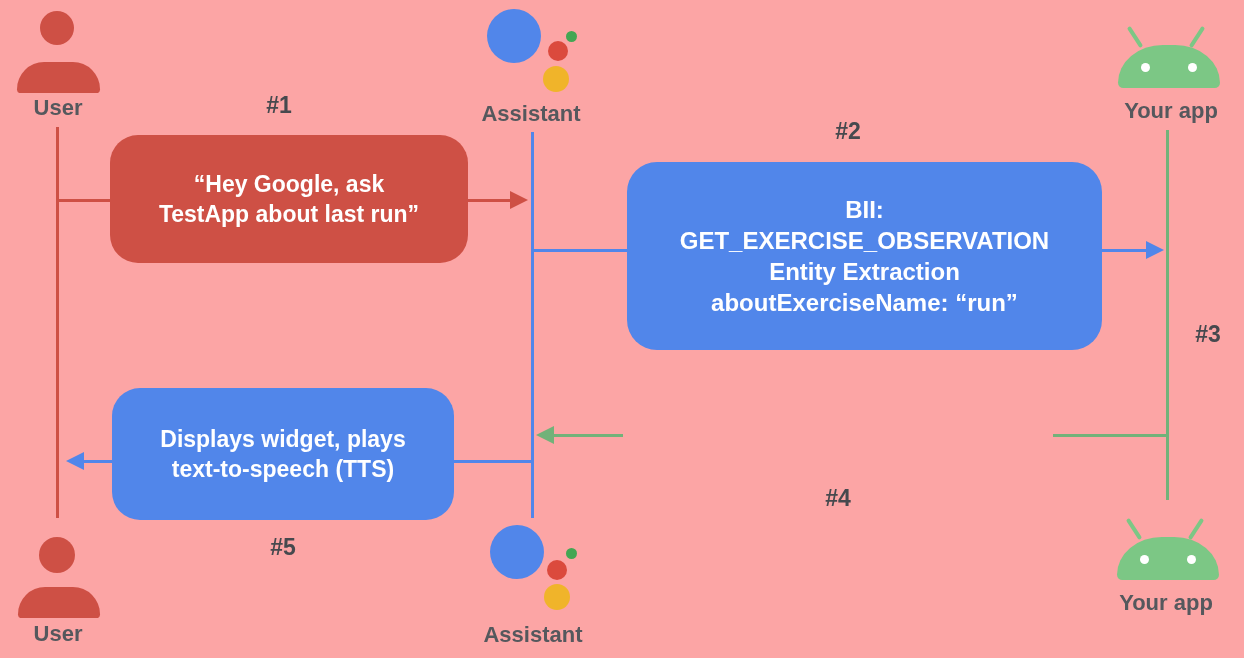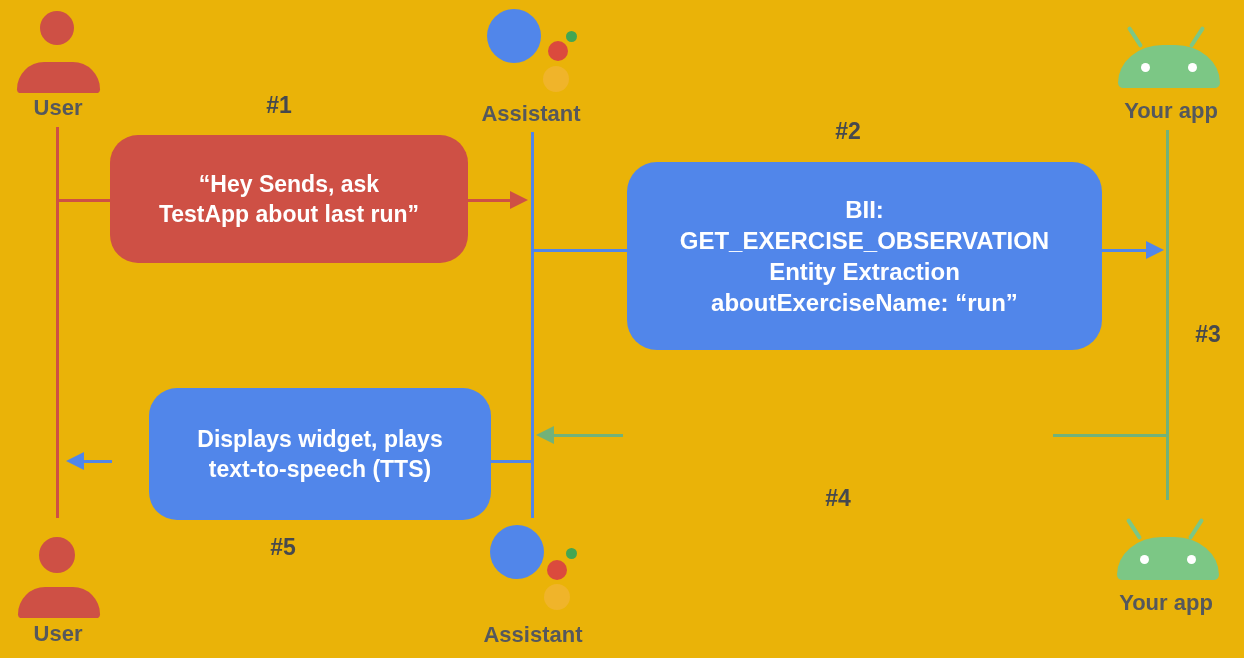--- a/index.html
+++ b/index.html
@@ -1,17 +1,17 @@
 <!DOCTYPE html>
 <html><head>
 <meta charset="utf-8">
 <style>
   html,body{margin:0;padding:0;background:#ffffff;}
   .stage{
-    position:relative;width:1244px;height:658px;background:#eab308;overflow:hidden;
+    position:relative;width:1244px;height:658px;background:#fca5a5;overflow:hidden;
     font-family:"Liberation Sans",sans-serif;
   }
   .circle{position:absolute;border-radius:50%;}
   .line-v{position:absolute;width:3px;}
   .line-h{position:absolute;height:3px;}
   .box{
     position:absolute;display:flex;align-items:center;justify-content:center;
     color:#ffffff;font-weight:bold;text-align:center;white-space:pre-line;
   }
   .arrow{position:absolute;width:0;height:0;}
@@ -56,21 +56,21 @@
     <div class="droid-eye" style="left:1188px;top:63px;"></div>
   </div>
   <div class="actor-label" style="left:1171px;top:111px;">Your app</div>
 
   <div class="line-v" style="left:56px;top:127px;height:391px;background:#ce5045;"></div>
   <div class="line-v" style="left:531px;top:132px;height:386px;background:#5186ea;"></div>
   <div class="line-v" style="left:1166px;top:130px;height:370px;background:#72b279;"></div>
 
   <div class="num-label" style="left:279px;top:105px;">#1</div>
   <div class="line-h" style="left:58px;top:199px;width:52px;background:#ce5045;"></div>
-  <div class="box" style="left:110px;top:135px;width:358px;height:128px;border-radius:28px;background:#ce5045;font-size:23px;line-height:30px;">“Hey Sends, ask
+  <div class="box" style="left:110px;top:135px;width:358px;height:128px;border-radius:28px;background:#ce5045;font-size:23px;line-height:30px;">“Hey Google, ask
 TestApp about last run”</div>
   <div class="line-h" style="left:468px;top:199px;width:44px;background:#ce5045;"></div>
   <div class="arrow" style="left:510px;top:191px;border-top:9px solid transparent;border-bottom:9px solid transparent;border-left:18px solid #ce5045;"></div>
 
   <div class="num-label" style="left:848px;top:131px;">#2</div>
   <div class="line-h" style="left:533px;top:249px;width:94px;background:#5186ea;"></div>
   <div class="box" style="left:627px;top:162px;width:475px;height:188px;border-radius:30px;background:#5186ea;font-size:24px;line-height:31px;">BII:
 GET_EXERCISE_OBSERVATION
 Entity Extraction
 aboutExerciseName: “run”</div>
@@ -78,21 +78,21 @@
   <div class="arrow" style="left:1146px;top:241px;border-top:9px solid transparent;border-bottom:9px solid transparent;border-left:18px solid #5186ea;"></div>
 
   <div class="num-label" style="left:1208px;top:334px;">#3</div>
 
   <div class="line-h" style="left:1053px;top:434px;width:115px;background:#72b279;"></div>
   <div class="line-h" style="left:554px;top:434px;width:69px;background:#72b279;"></div>
   <div class="arrow" style="left:536px;top:426px;border-top:9px solid transparent;border-bottom:9px solid transparent;border-right:18px solid #72b279;"></div>
   <div class="num-label" style="left:838px;top:498px;">#4</div>
 
   <div class="line-h" style="left:454px;top:460px;width:79px;background:#5186ea;"></div>
-  <div class="box" style="left:112px;top:388px;width:342px;height:132px;border-radius:28px;background:#5186ea;font-size:23px;line-height:30px;margin-left:37px;">Displays widget, plays
+  <div class="box" style="left:112px;top:388px;width:342px;height:132px;border-radius:28px;background:#5186ea;font-size:23px;line-height:30px;">Displays widget, plays
 text-to-speech (TTS)</div>
   <div class="line-h" style="left:84px;top:460px;width:28px;background:#5186ea;"></div>
   <div class="arrow" style="left:66px;top:452px;border-top:9px solid transparent;border-bottom:9px solid transparent;border-right:18px solid #5186ea;"></div>
   <div class="num-label" style="left:283px;top:547px;">#5</div>
 
   <div>
     <div class="circle user-head" style="left:39px;top:537px;width:36px;height:36px;"></div>
     <div class="user-body" style="left:18px;top:587px;width:82px;height:31px;"></div>
   </div>
   <div class="actor-label" style="left:58px;top:634px;">User</div>

